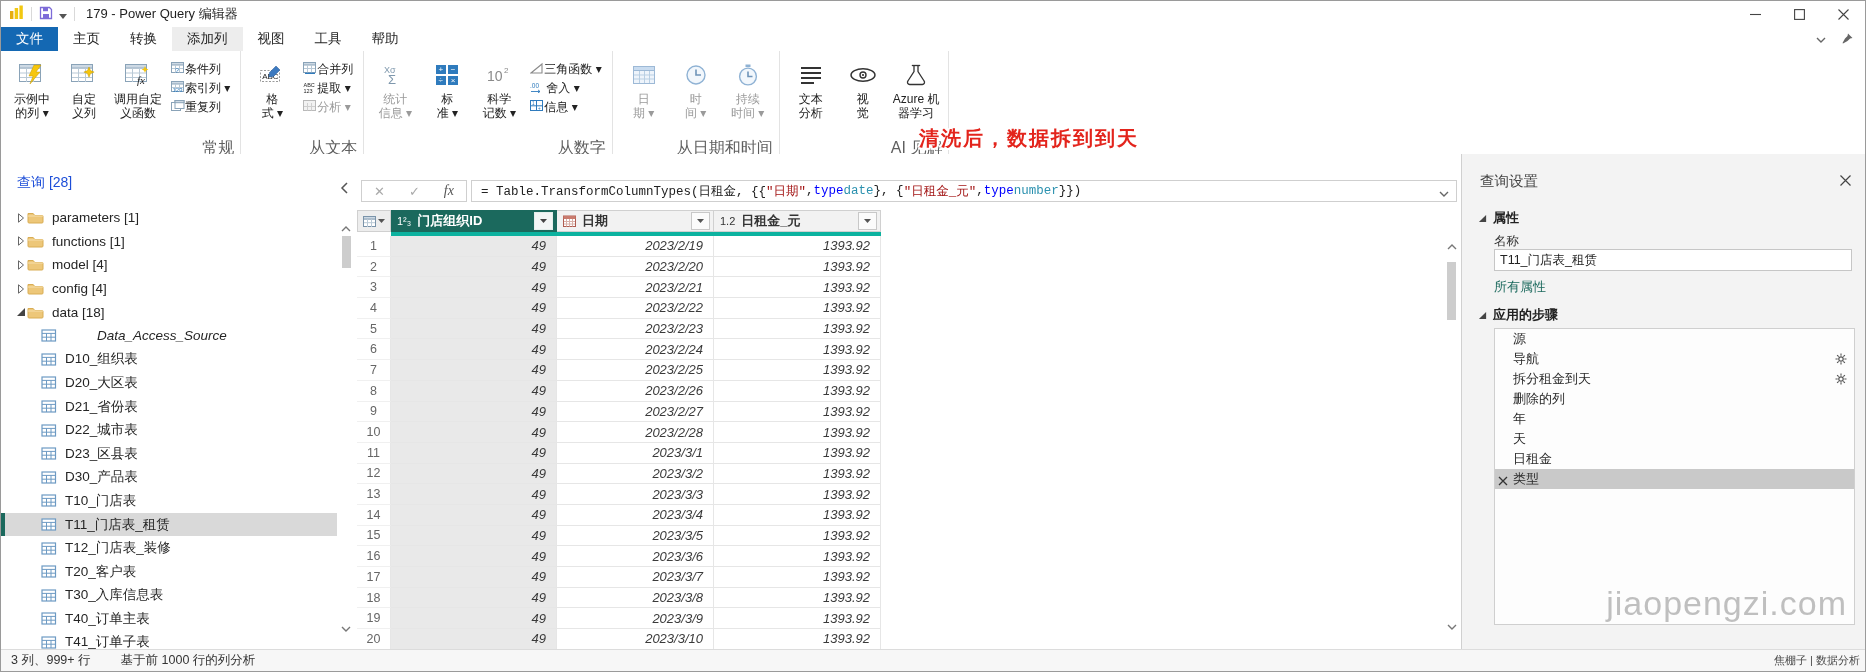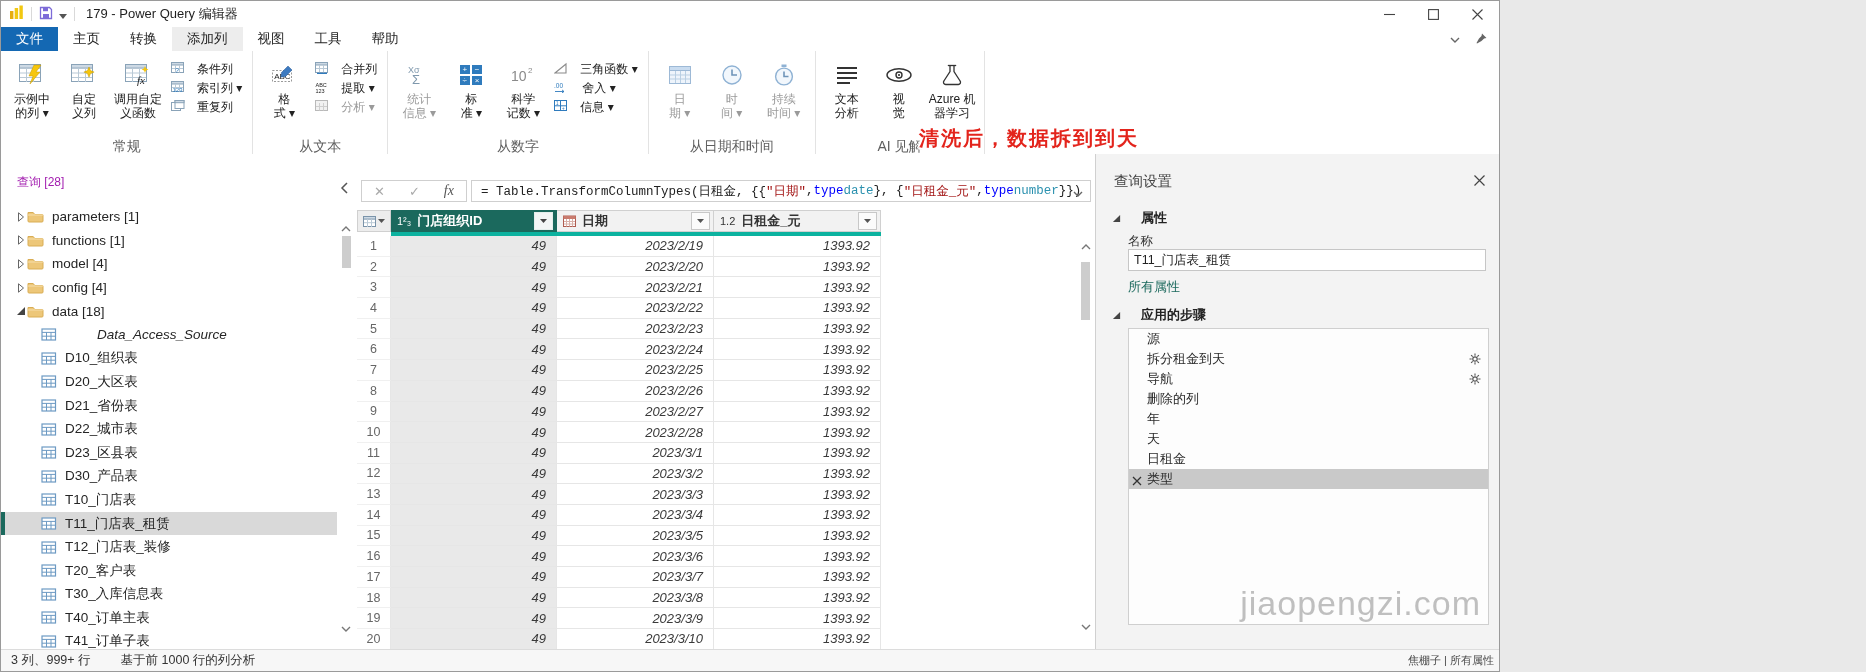--- a/index.html
+++ b/index.html
@@ -1,51 +1,51 @@
 <!DOCTYPE html>
 <html><head>
 <meta charset="utf-8">
 <style>
   html,body{margin:0;padding:0;background:#e9e9e9;}
   body{width:1866px;height:672px;overflow:hidden;font-family:"Liberation Sans","DejaVu Sans",sans-serif;-webkit-font-smoothing:antialiased;}
-  .app{position:relative;width:1500px;height:672px;background:#fff;border:1px solid #9a9a9a;box-sizing:border-box;overflow:hidden;}
+  .app{position:relative;width:1866px;height:672px;background:#fff;border:1px solid #9a9a9a;box-sizing:border-box;overflow:hidden;}
 
   
   .titlebar{height:26px;display:flex;align-items:center;padding-left:8px;font-size:13px;color:#1f1f1f;background:#fff;}
   .titlebar .sep{width:1px;height:14px;background:#d9d9d9;margin:0 7px;}
   .title-text{margin-left:4px;}
   .win-controls{margin-left:auto;display:flex;height:26px;}
   .win-btn{width:44px;display:flex;align-items:center;justify-content:center;}
   
   .tabs{height:24px;display:flex;align-items:stretch;background:#fff;font-size:13.5px;position:relative;}
   .tab{display:flex;align-items:center;padding:0 15px;color:#252525;cursor:default;}
   .tab.file{background:#1468b3;color:#fff;}
   .tab.active{background:#ededed;}
   .tab-right{margin-left:auto;display:flex;align-items:center;gap:16px;padding-right:12px;}
 
   
   .ribbon{height:103px;display:flex;background:#fff;border-bottom:1px solid #d6d6d6;position:relative;}
   .rib-group{display:flex;flex-direction:column;border-right:1px solid #e3e3e3;padding:3px 6px 0 6px;}
   .rib-body{flex:1;display:flex;align-items:flex-start;gap:2px;}
-  .rib-label{height:15px;font-size:14px;color:#5f5f5f;text-align:center;padding-bottom:1px;}
+  .rib-label{height:15px;font-size:16px;color:#5f5f5f;text-align:right;padding-bottom:1px;}
   .btn-big{min-width:44px;display:flex;flex-direction:column;align-items:center;padding:4px 3px 0 3px;font-size:12px;line-height:1.18;text-align:center;white-space:pre-line;color:#222;}
   .btn-big .ic{height:34px;display:flex;align-items:center;justify-content:center;}
   .btn-big.disabled{color:#9a9a9a;}
   .small-stack{display:flex;flex-direction:column;justify-content:flex-start;padding-top:6px;}
-  .btn-small{display:flex;align-items:center;gap:12px;height:19px;font-size:12px;color:#222;padding:0 4px;text-align:right;}
+  .btn-small{display:flex;align-items:center;gap:0;height:19px;font-size:12px;color:#222;padding:0 4px;text-align:right;}
   .btn-small.disabled{color:#9a9a9a;}
   .annotation{position:absolute;left:918px;top:74px;font-size:20px;font-weight:bold;color:#e3241c;letter-spacing:2px;
     text-shadow:2px 0 0 #fff,-2px 0 0 #fff,0 2px 0 #fff,0 -2px 0 #fff,1.5px 1.5px 0 #fff,-1.5px 1.5px 0 #fff,1.5px -1.5px 0 #fff,-1.5px -1.5px 0 #fff;text-align:right;}
 
   
   .main{position:absolute;top:153px;left:0;right:0;bottom:22px;display:flex;background:#fff;}
 
   
   .sidebar{width:336px;overflow:hidden;flex:none;}
-  .qtitle{padding:20px 0 14px 16px;font-size:12px;color:#a21caf;}
+  .qtitle{padding:20px 0 14px 16px;font-size:14px;color:#1d4ed8;}
   .qitem{height:23.6px;display:flex;align-items:center;font-size:13.5px;color:#252525;position:relative;}
   .qitem .bar{position:absolute;left:0;top:0;bottom:0;width:4px;background:transparent;}
   .qitem.selected{background:#d9d9d9;}
   .qitem.selected .bar{background:#1b695d;}
   .qitem .arr{width:12px;margin-left:14px;display:flex;justify-content:center;}
   .qitem .ficon{margin-right:8px;display:flex;}
   .qitem.tbl{padding-left:40px;}
   .qitem.tbl .ficon{margin-right:8px;}
   .qitem .lbl.italic{font-style:italic;margin-left:32px;}
 
@@ -83,21 +83,21 @@
 
   .vscroll{position:absolute;right:1px;top:82px;bottom:14px;width:16px;}
   .vscroll .sc-up{position:absolute;top:0;left:3px;}
   .vscroll .thumb{position:absolute;top:26px;left:3px;width:9px;height:58px;background:#cdcdcd;}
   .vscroll .sc-down{position:absolute;bottom:0;left:3px;}
 
   
   .settings{width:404px;flex:none;background:#f3f3f3;border-left:1px solid #d0d0d0;position:relative;box-sizing:border-box;}
   .set-title{position:absolute;left:18px;top:18px;font-size:14.5px;color:#444;}
   .set-close{position:absolute;right:14px;top:18px;}
-  .sec{position:absolute;left:16px;display:flex;align-items:center;gap:20px;font-size:13px;font-weight:bold;color:#222;}
+  .sec{position:absolute;left:16px;display:flex;align-items:center;gap:6px;font-size:13px;font-weight:bold;color:#222;}
   .sec.props{top:55px;} .sec.steps{top:152px;}
   .name-label{position:absolute;left:32px;top:79px;font-size:12.5px;color:#333;}
   .name-input{position:absolute;left:32px;top:95px;width:346px;height:18px;border:1px solid #c6c6c6;font-size:12.5px;padding:1px 5px;color:#222;background:#fff;font-family:inherit;}
   .all-props{position:absolute;left:32px;top:124px;font-size:13px;color:#1b695d;}
   .steps-box{position:absolute;left:32px;right:10px;top:174px;bottom:24px;background:#fdfdfd;border:1px solid #cfcfcf;overflow:hidden;}
   .step{height:20px;display:flex;align-items:center;font-size:13px;color:#2b2b2b;padding-left:18px;position:relative;}
   .step.selected{background:#c9c9c9;padding-left:18px;}
   .step .xdel{position:absolute;left:3px;top:5px;}
   .step .gear{position:absolute;right:7px;top:4px;}
 
@@ -822,34 +822,34 @@
         <svg width="9" height="9" viewBox="0 0 10 10">
             <path d="M9 1v8H1z" fill="#444"></path>
           </svg>
         <span>应用的步骤</span>
       </div>
       <div class="steps-box" id="steps">
           <div class="step">
             <span>源</span>
           </div>
           <div class="step">
+            <span>导航</span>
+            <span class="gear"><svg width="12" height="12" viewBox="0 0 12 12">
+                <circle cx="6" cy="6" r="2.2" fill="none" stroke="#555" stroke-width="1.2"></circle>
+                <path d="M6 0.5v2.2M6 9.3v2.2M0.5 6h2.2M9.3 6h2.2M2.1 2.1l1.6 1.6M8.3 8.3l1.6 1.6M9.9 2.1L8.3 3.7M3.7 8.3L2.1 9.9" stroke="#555" stroke-width="1.1"></path>
+              </svg></span>
+          </div>
+          <div class="step">
             <span>拆分租金到天</span>
             <span class="gear"><svg width="12" height="12" viewBox="0 0 12 12">
                 <circle cx="6" cy="6" r="2.2" fill="none" stroke="#555" stroke-width="1.2"></circle>
                 <path d="M6 0.5v2.2M6 9.3v2.2M0.5 6h2.2M9.3 6h2.2M2.1 2.1l1.6 1.6M8.3 8.3l1.6 1.6M9.9 2.1L8.3 3.7M3.7 8.3L2.1 9.9" stroke="#555" stroke-width="1.1"></path>
               </svg></span>
           </div>
           <div class="step">
-            <span>导航</span>
-            <span class="gear"><svg width="12" height="12" viewBox="0 0 12 12">
-                <circle cx="6" cy="6" r="2.2" fill="none" stroke="#555" stroke-width="1.2"></circle>
-                <path d="M6 0.5v2.2M6 9.3v2.2M0.5 6h2.2M9.3 6h2.2M2.1 2.1l1.6 1.6M8.3 8.3l1.6 1.6M9.9 2.1L8.3 3.7M3.7 8.3L2.1 9.9" stroke="#555" stroke-width="1.1"></path>
-              </svg></span>
-          </div>
-          <div class="step">
             <span>删除的列</span>
           </div>
           <div class="step">
             <span>年</span>
           </div>
           <div class="step">
             <span>天</span>
           </div>
           <div class="step">
             <span>日租金</span>
@@ -862,14 +862,14 @@
           </div>
         </div>
       <div class="watermark">jiaopengzi.com</div>
     </div>
   </div>
 
   <div class="statusbar">
     <span>3 列、999+ 行</span>
     <span>基于前 1000 行的列分析</span>
   </div>
-  <div class="watermark-sub">焦棚子 | 所有属性</div>
+  <div class="watermark-sub">焦棚子 | 数据分析</div>
 </div>
 
 </body></html>

